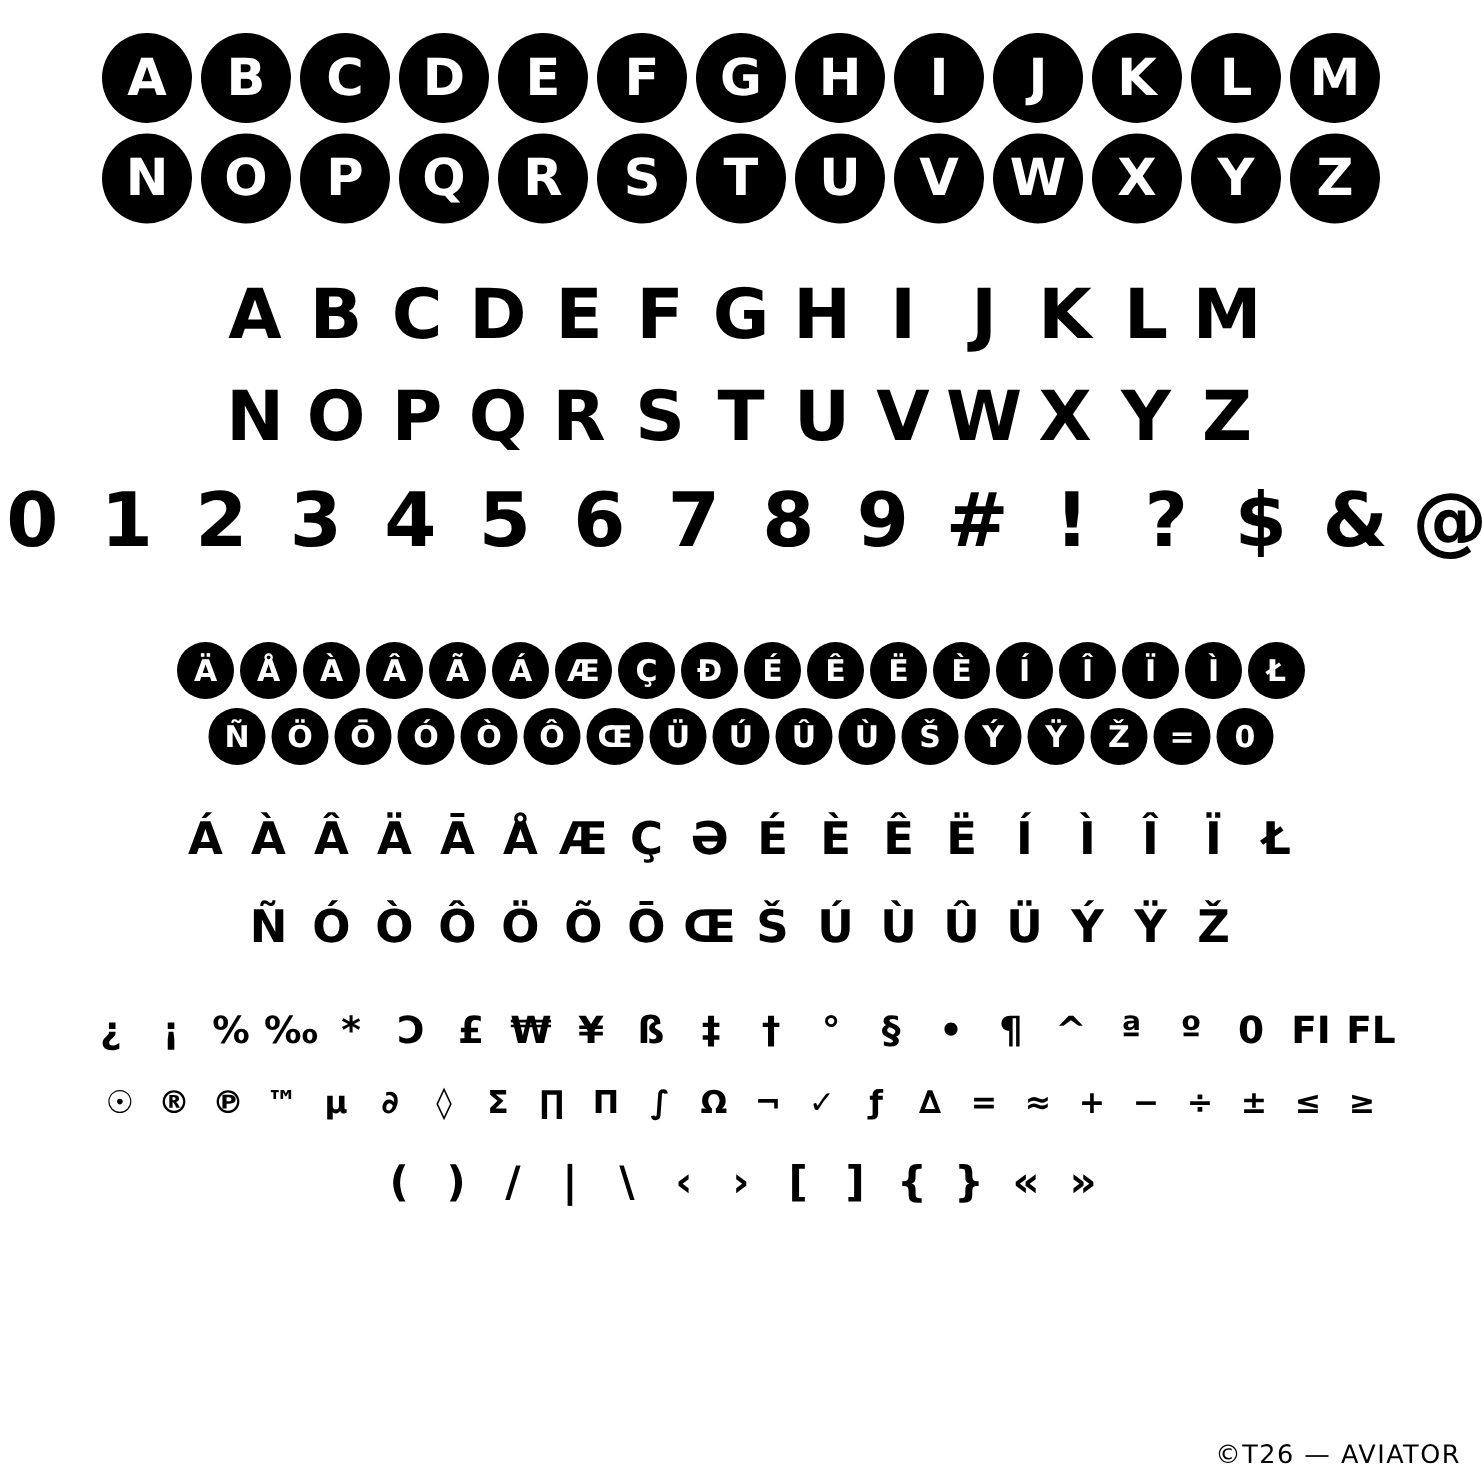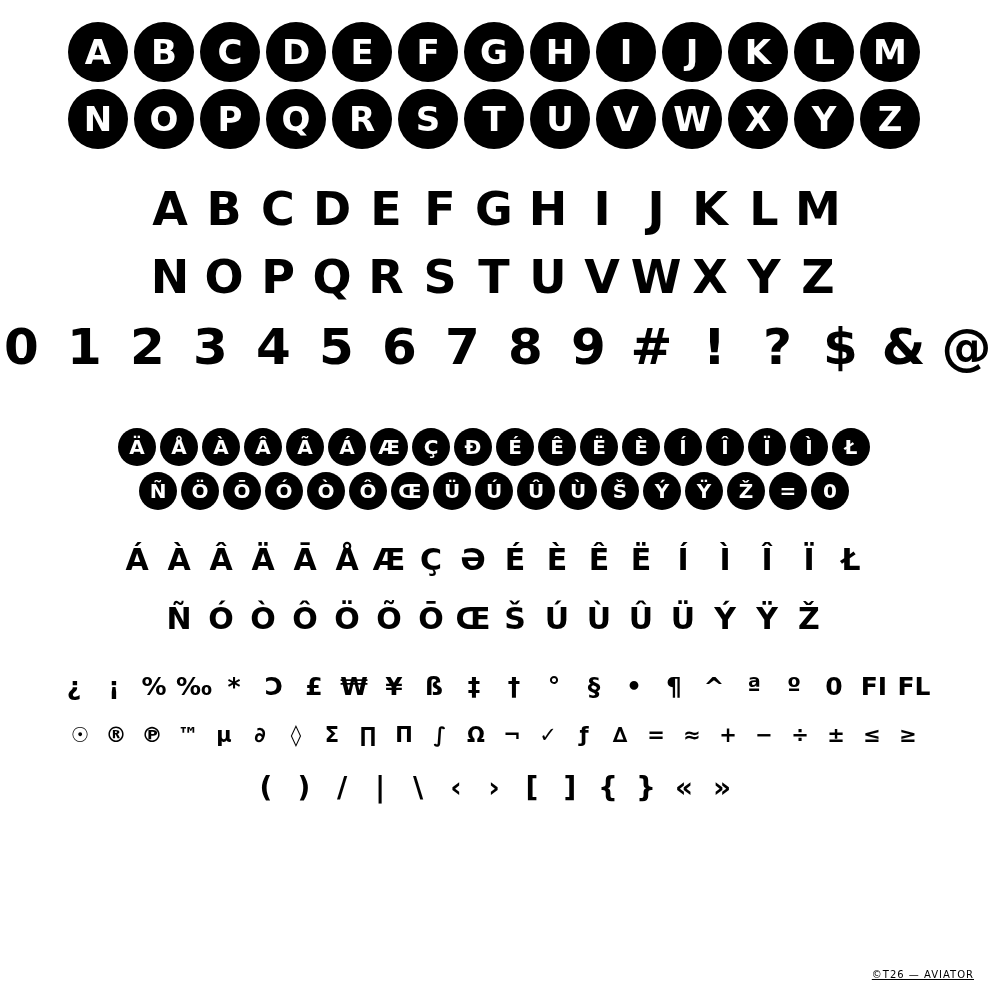--- a/index.html
+++ b/index.html
@@ -130,24 +130,23 @@
 
   .footer {
     margin-top: auto;
     width: 100%;
     display: flex;
     justify-content: flex-end;
     padding-right: 8px;
   }
   .footer .credit {
     font-family: "DejaVu Sans", sans-serif;
-    font-size: 10px;
+    font-size: 17px;
     letter-spacing: 1px;
     color: #000;
-    text-decoration: underline;
   }
 </style>
 </head>
 <body>
 
 <div class="sheet">
 
   <div class="row circ-row">
     <span class="circ">A</span>
     <span class="circ">B</span>

